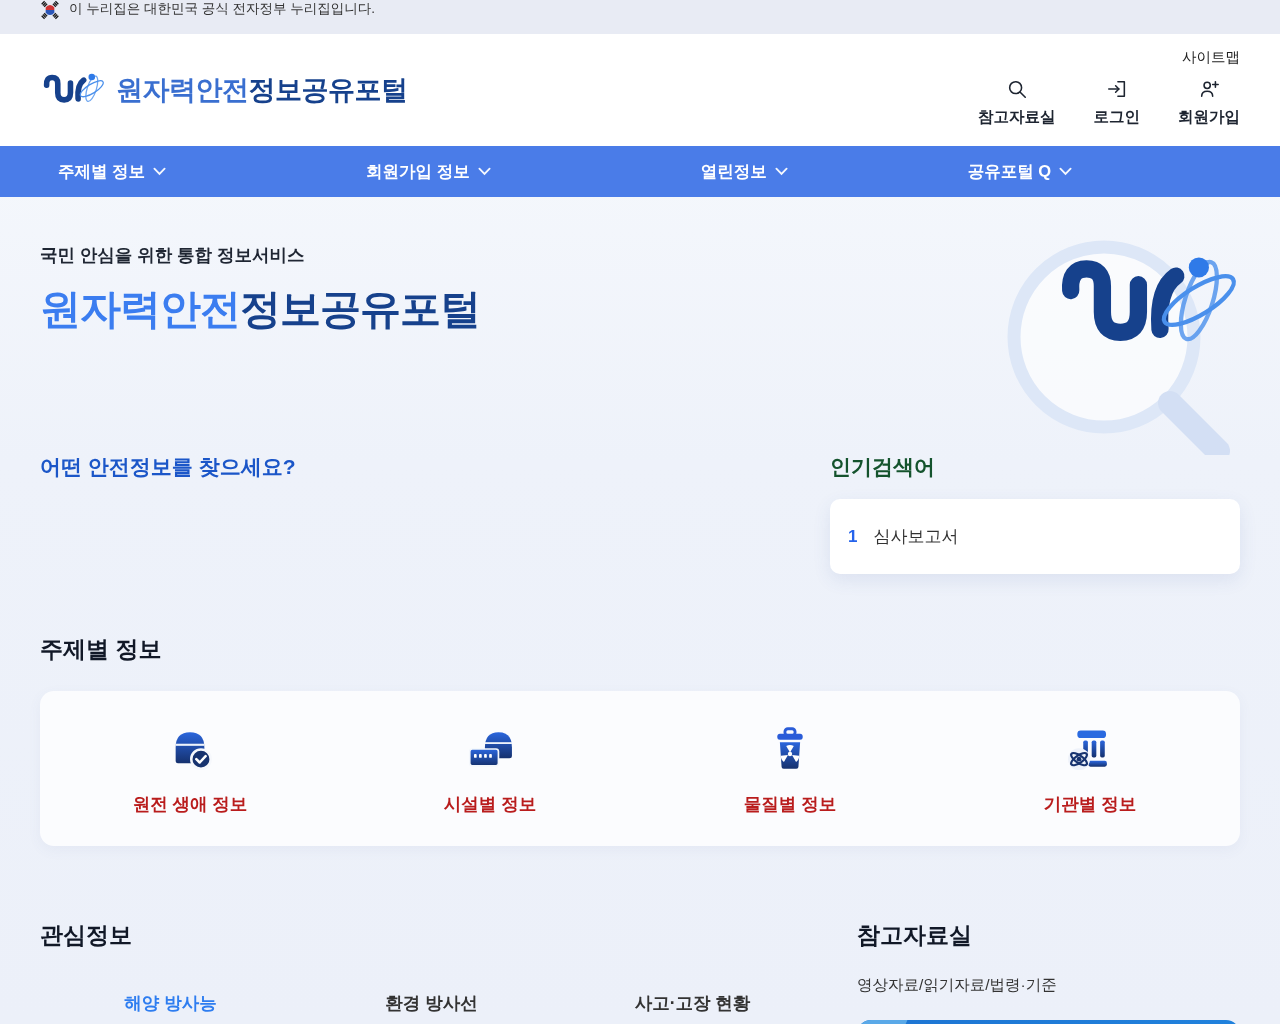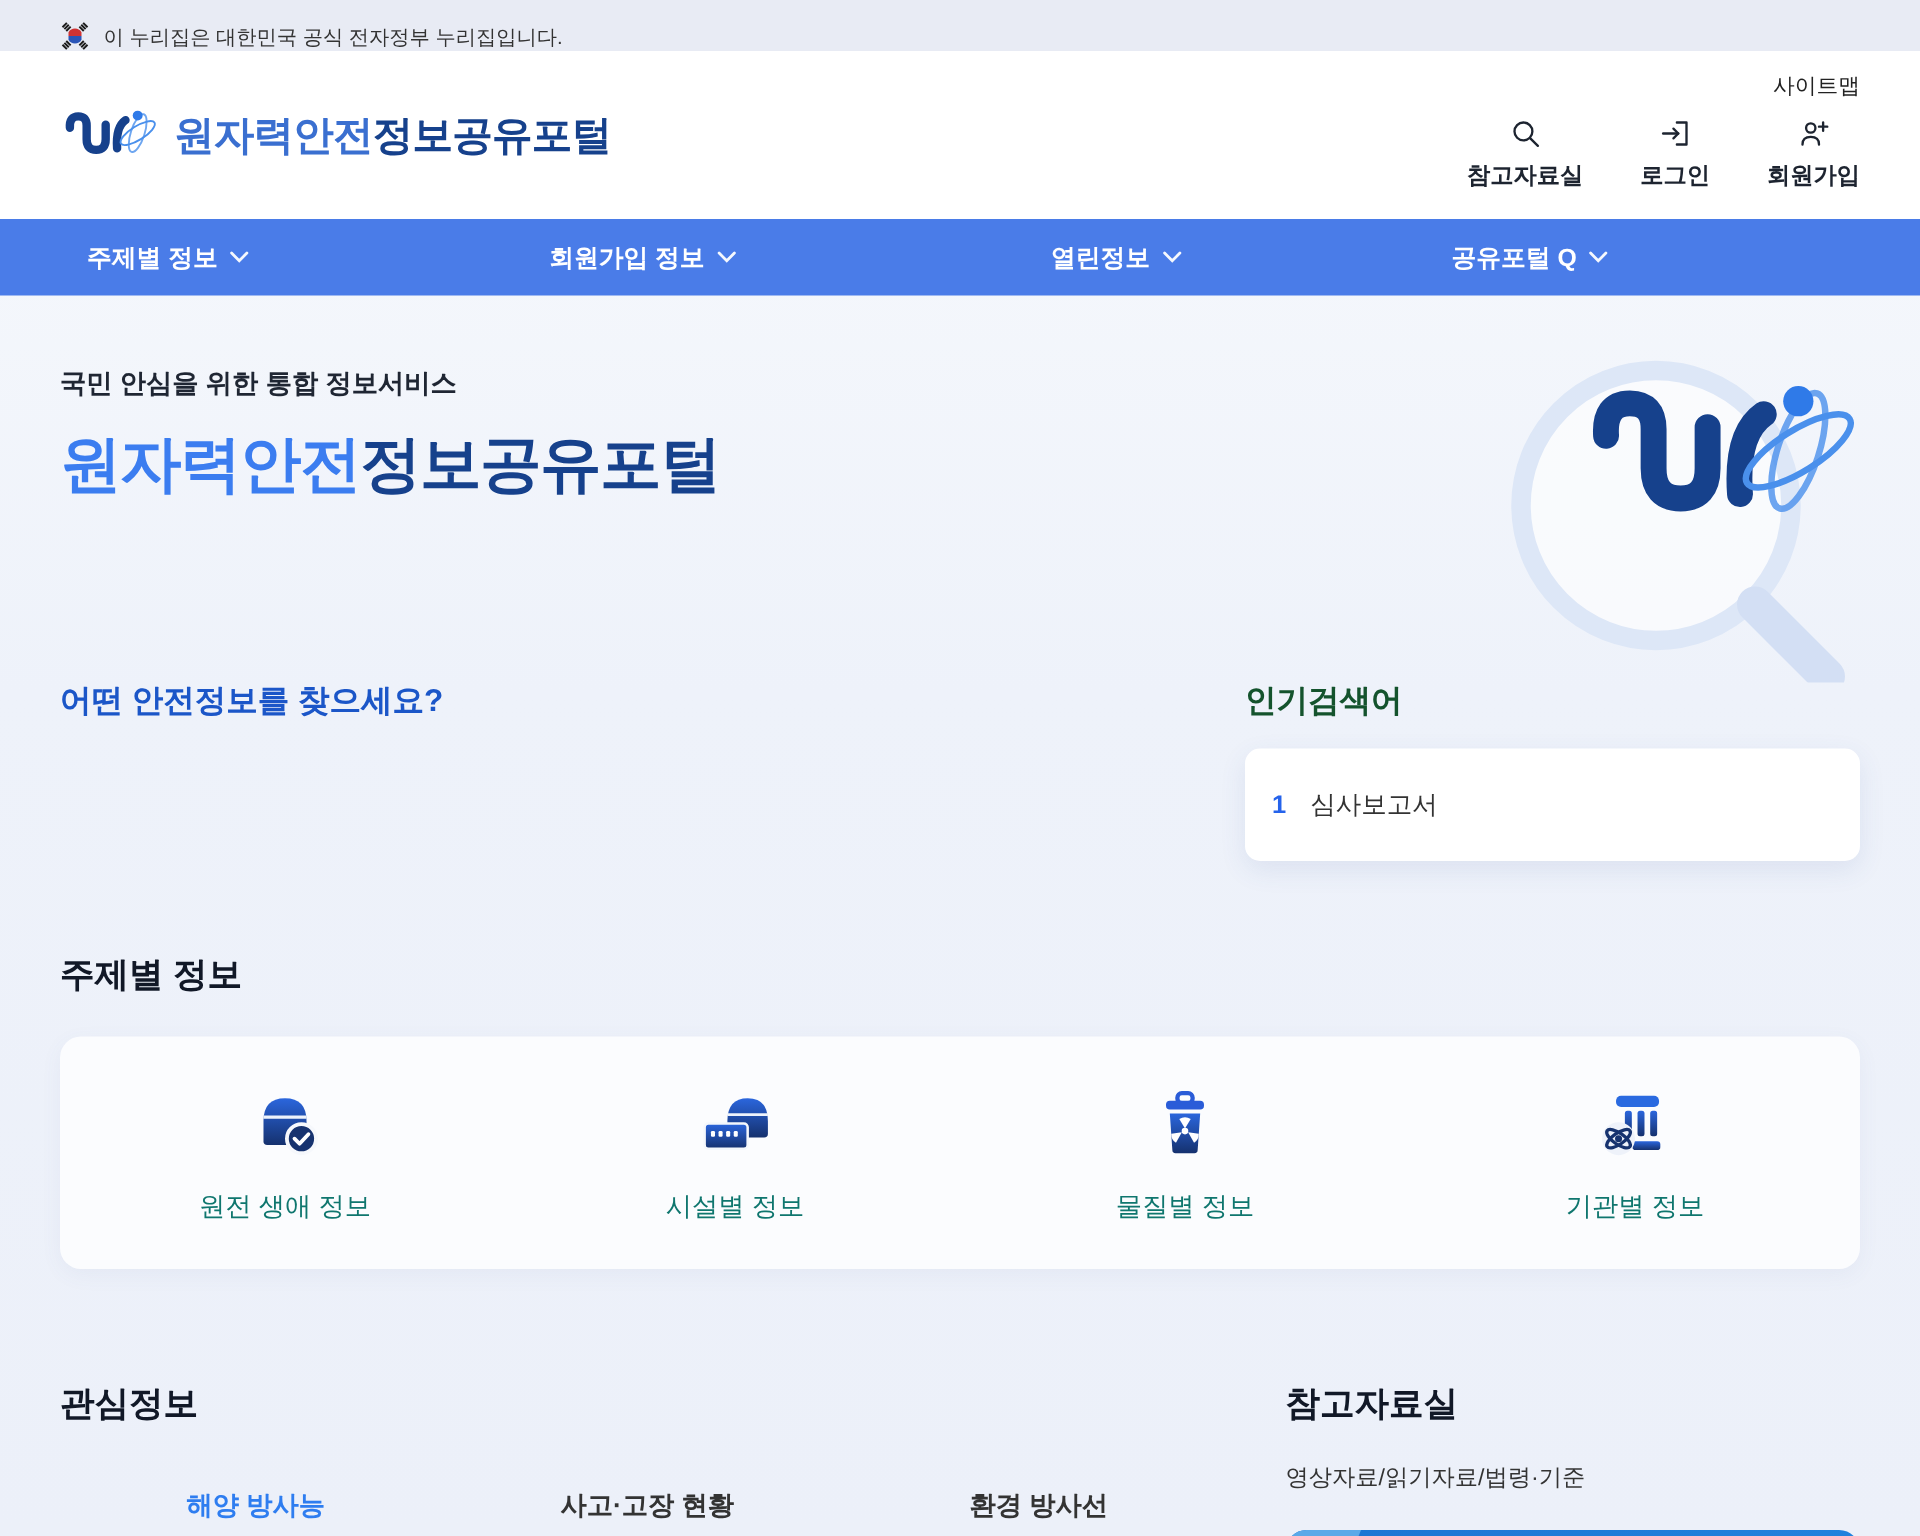--- a/index.html
+++ b/index.html
@@ -6,21 +6,21 @@
   html,body { width:1280px; height:1024px; overflow:hidden; }
   body {
     font-family:"Liberation Sans","DejaVu Sans",sans-serif;
     background:linear-gradient(180deg,#f8fafd 0%,#eef2fa 45%,#ecf0f9 100%);
     color:#1f2633;
   }
   .page { width:1280px; height:1024px; position:relative; }
 
   
   .gov-banner {
-    height:34px; background:#e8ebf4; display:flex; align-items:flex-end;
+    height:34px; background:#e8ebf4; display:flex; align-items:flex-start;
     padding:0 40px; gap:9px; font-size:13.5px; color:#333;
   }
   .flag { width:20px; height:20px; display:inline-flex; }
 
   
   header {
     height:112px; background:#ffffff; position:relative;
     display:flex; align-items:center; padding:0 40px;
   }
   .logo { display:flex; align-items:center; gap:10px; cursor:pointer; }
@@ -97,21 +97,21 @@
   .topics-card {
     margin-top:26px; height:155px; background:#fbfcfe; border-radius:14px;
     box-shadow:0 4px 14px rgba(80,100,160,.06);
     display:flex; align-items:center;
   }
   .topic-item {
     flex:1; display:flex; flex-direction:column; align-items:center; gap:16px;
     cursor:pointer;
   }
   .topic-item svg { width:54px; height:54px; }
-  .topic-label { font-size:17.5px; font-weight:normal; color:#0f766e; }
+  .topic-label { font-size:17.5px; font-weight:bold; color:#b91c1c; }
 
   
   .bottom-row { padding:0 40px; margin-top:74px; display:flex; gap:34px; }
   .interest-col { flex:1; }
   .tabs { display:flex; margin-top:40px; }
   .tab { flex:1; text-align:center; font-size:17.5px; font-weight:bold; color:#333; cursor:pointer; }
   .tab.active { color:#2e7df0; }
   .reference-col { width:383px; }
   .reference-sub { margin-top:24px; font-size:15.5px; color:#333; }
   .reference-card {
@@ -362,22 +362,22 @@
 
     </div>
   </section>
 
   <div class="bottom-row">
 
     <section class="interest-col">
       <div class="section-heading">관심정보</div>
       <div class="tabs">
         <div class="tab active">해양 방사능</div>
+        <div class="tab">환경 방사선</div>
         <div class="tab">사고·고장 현황</div>
-        <div class="tab">환경 방사선</div>
       </div>
 
     </section>
 
     <section class="reference-col">
       <div class="section-heading">참고자료실</div>
       <div class="reference-sub">영상자료/읽기자료/법령·기준</div>
       <div class="reference-card"></div>
     </section>
 

